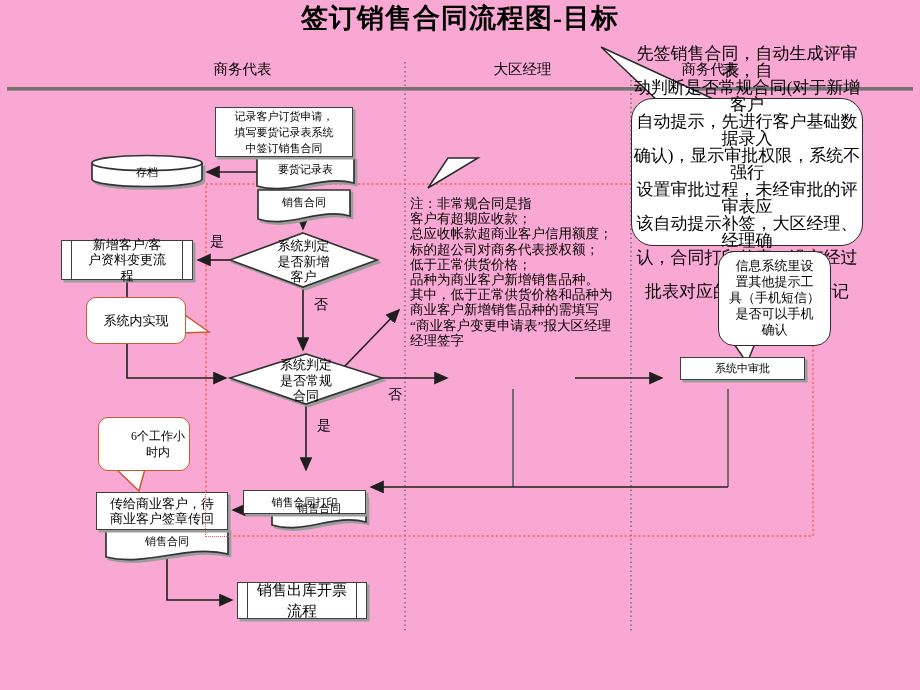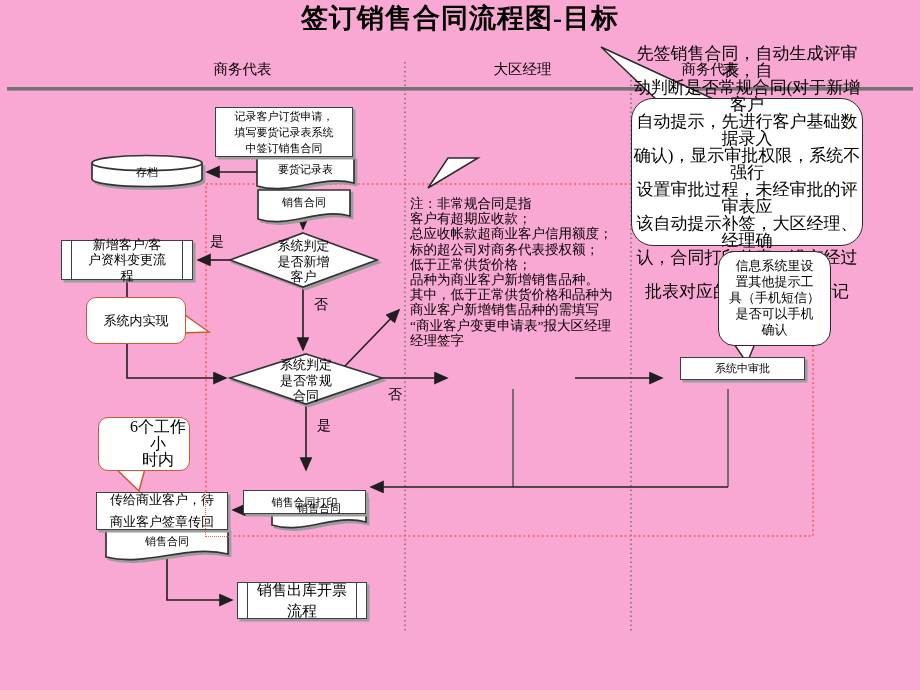--- a/index.html
+++ b/index.html
@@ -155,34 +155,34 @@
 
   <div class="abs callout flex" style="left:718px;top:251px;width:113px;height:95px;border-radius:16px;">
     <span class="txt" style="font-size:13px;line-height:16px;font-family:Liberation Mono, monospace;">信息系统里设
 置其他提示工
 具（手机短信）
 是否可以手机
 确认</span>
   </div>
 
   <div class="abs callout orange flex" style="left:98px;top:417px;width:92px;height:54px;">
-    <span class="txt" style="font-size:16px;line-height:16.5px;margin-left:28px;">6个工作小
+    <span class="txt" style="font-size:12px;line-height:16.5px;margin-left:28px;">6个工作小
 时内</span>
   </div>
 
   <div class="abs box flex" style="left:666px;top:357px;width:125px;height:23px;margin-left:14px;">
     <span class="txt f135">系统中审批</span>
   </div>
   <div class="abs box flex" style="left:243px;top:490px;width:123px;height:24px;">
     <span class="txt f135">销售合同打印</span>
   </div>
   <div class="abs txt f135" style="left:272px;top:500px;width:94px;">销售合同</div>
 
   <div class="abs box flex" style="left:96px;top:492px;width:132px;height:38px;">
-    <span class="txt" style="font-size:13px;line-height:22px;">传给商业客户，待
+    <span class="txt" style="font-size:13px;line-height:15px;">传给商业客户，待
 商业客户签章传回</span>
   </div>
   <div class="abs redL" style="left:205px;top:492px;width:23px;height:44px;"></div>
   <div class="abs txt f135" style="left:106px;top:533px;width:122px;">销售合同</div>
 
   <div class="abs box predef flex" style="left:237px;top:582px;width:130px;height:37px;">
     <span class="txt" style="font-size:15px;line-height:21px;">销售出库开票
 流程</span>
   </div>
 

